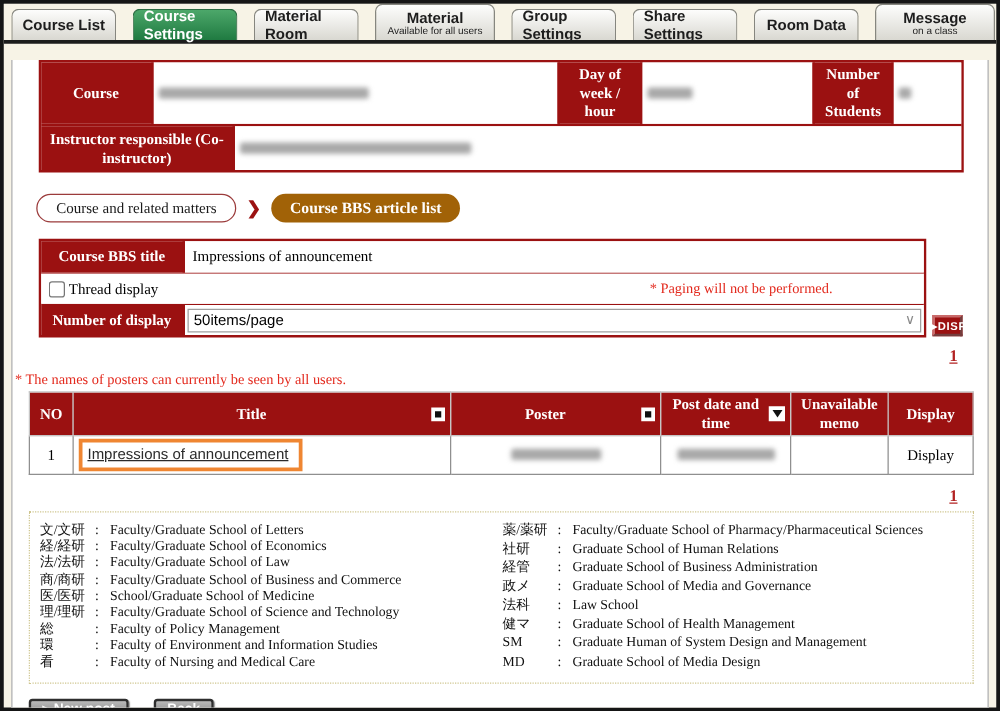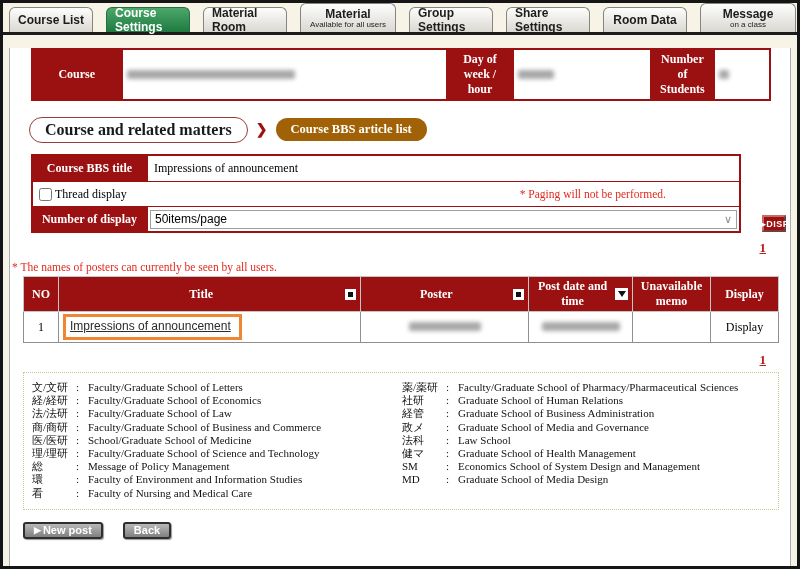--- a/index.html
+++ b/index.html
@@ -29,26 +29,26 @@
   .ct-row + .ct-row { border-top:2px solid #9b1111; }
   .ct-cell { display:flex; align-items:center; justify-content:center; text-align:center; font-size:12px; padding:2px 4px; min-height:35px; }
   .ct-cell.val { justify-content:flex-start; background:#fff; }
   .ct-cell.lbl { border-right:2px solid #9b1111; }
   .ct-cell.midlbl { border-left:2px solid #9b1111; border-right:2px solid #9b1111; }
 
   .blur-blob { height:9px; background:#a8a8a8; border-radius:2px; filter:blur(2px); }
 
   
   .crumbs { display:flex; align-items:center; margin:15px 0 0 19px; height:27px; }
-  .pill-outline { border:1px solid #9b3b3b; border-radius:13px; background:#fff; padding:3px 15px; font-size:16px; color:#1a1a1a; cursor:pointer;font-weight:bold; }
+  .pill-outline { border:1px solid #9b3b3b; border-radius:13px; background:#fff; padding:3px 15px; font-size:12px; color:#1a1a1a; cursor:pointer; }
   .crumb-sep { color:#9b1111; font-weight:bold; font-size:14px; margin:0 8px; }
   .pill-solid { background:#a16207; border-radius:13px; color:#fff; font-weight:bold; font-size:12.5px; padding:4px 15px; }
 
   
-  .form-wrap { display:flex; align-items:flex-end; margin:11px 0 0 21px;gap:16px; }
+  .form-wrap { display:flex; align-items:flex-end; margin:11px 0 0 21px; }
   .form-tbl { width:710px; border:2px solid #9b1111; }
   .f-row { display:flex; height:25px; }
   .f-row + .f-row { border-top:1px solid #9b1111; }
   .f-lbl { width:115px; display:flex; align-items:center; justify-content:center; font-size:12px; border-right:2px solid #9b1111; }
   .f-val { flex:1; display:flex; align-items:center; padding:0 6px; font-size:12px; background:#fff; }
   .red-note { color:#e3291d; font-size:11.5px; }
   .chk { width:13px; height:13px; margin-right:3px; }
   .selectbox { width:100%; height:19px; border:1px solid #9f9f9f; background:#fff; display:flex; align-items:center; justify-content:space-between;
                font-family:"Liberation Sans", sans-serif; font-size:12px; padding:0 4px; cursor:pointer; }
   .chev { color:#8a8a8a; font-size:11px; line-height:10px; }
@@ -70,21 +70,21 @@
   .icon-sortbox { width:11px; height:11px; background:#fff; display:inline-flex; align-items:center; justify-content:center; cursor:pointer; flex:0 0 auto; }
   .icon-sortbox::after { content:""; width:5px; height:5px; background:#111; }
   .icon-sortdesc { width:13px; height:12px; background:#fff; display:inline-flex; align-items:center; justify-content:center; cursor:pointer; flex:0 0 auto; }
   .icon-sortdesc::after { content:""; border-left:4px solid transparent; border-right:4px solid transparent; border-top:6px solid #111; }
   .hl-box { display:inline-block; border:3px solid #ef8632; padding:2px 8px 3px 4px; }
   .art-link { font-family:"Liberation Sans", sans-serif; font-size:12px; color:#2b2b2b; text-decoration:underline; cursor:pointer; }
   .c-center { text-align:center; }
 
   
   .legend { margin:4px 0 0 13px; width:756px; border:1px dotted #cfc690; padding:8px 6px 9px 8px; display:flex; }
-  .leg-col { display:flex; flex-direction:column; }
+  .leg-col { display:flex; flex-direction:column;justify-content:space-between; }
   .leg-col.left { width:370px; }
   .leg-row { display:flex; font-size:11px; line-height:13.2px; color:#111; }
   .leg-abbr { width:44px; flex:0 0 auto; }
   .leg-colon { width:12px; flex:0 0 auto; }
 
   
   .footer { display:flex; gap:20px; margin:12px 0 0 13px; }
   .gbtn { height:17px; background:linear-gradient(#b9b9b9,#808080); border:2px solid #2e2e2e; border-radius:3px;
           color:#fff; font-family:"Liberation Sans", sans-serif; font-size:11px; font-weight:bold;
           display:inline-flex; align-items:center; justify-content:center; padding:0 9px; cursor:pointer; box-shadow:1px 1px 1px #999; }
@@ -133,20 +133,26 @@
         <div class="ct-cell val" style="width:325px">
             <span class="blur-blob" style="width:168px"></span>
           </div>
         <div class="ct-cell midlbl maroon" style="width:69px">Day of week / hour</div>
         <div class="ct-cell val" style="width:136px">
             <span class="blur-blob" style="width:36px"></span>
           </div>
         <div class="ct-cell midlbl maroon" style="width:66px">Number of Students</div>
         <div class="ct-cell val" style="width:54px">
             <span class="blur-blob" style="width:10px"></span>
+          </div>
+      </div>
+      <div class="ct-row">
+        <div class="ct-cell lbl maroon" style="width:155px">Instructor responsible (Co-instructor)</div>
+        <div class="ct-cell val" style="flex:1">
+            <span class="blur-blob" style="width:185px"></span>
           </div>
       </div>
     </div>
 
     <div class="crumbs">
       <span class="pill-outline">Course and related matters</span>
       <span class="crumb-sep">❯</span>
       <span class="pill-solid">Course BBS article list</span>
     </div>
 
@@ -262,21 +268,21 @@
             <span>School/Graduate School of Medicine</span>
           </div>
         <div class="leg-row">
             <span class="leg-abbr">理/理研</span>
             <span class="leg-colon">:</span>
             <span>Faculty/Graduate School of Science and Technology</span>
           </div>
         <div class="leg-row">
             <span class="leg-abbr">総</span>
             <span class="leg-colon">:</span>
-            <span>Message of Policy Management</span>
+            <span>Faculty of Policy Management</span>
           </div>
         <div class="leg-row">
             <span class="leg-abbr">環</span>
             <span class="leg-colon">:</span>
             <span>Faculty of Environment and Information Studies</span>
           </div>
         <div class="leg-row">
             <span class="leg-abbr">看</span>
             <span class="leg-colon">:</span>
             <span>Faculty of Nursing and Medical Care</span>
@@ -309,21 +315,21 @@
             <span>Law School</span>
           </div>
         <div class="leg-row">
             <span class="leg-abbr">健マ</span>
             <span class="leg-colon">:</span>
             <span>Graduate School of Health Management</span>
           </div>
         <div class="leg-row">
             <span class="leg-abbr">SM</span>
             <span class="leg-colon">:</span>
-            <span>Economics School of System Design and Management</span>
+            <span>Graduate Human of System Design and Management</span>
           </div>
         <div class="leg-row">
             <span class="leg-abbr">MD</span>
             <span class="leg-colon">:</span>
             <span>Graduate School of Media Design</span>
           </div>
       </div>
     </div>
 
     <div class="footer">

